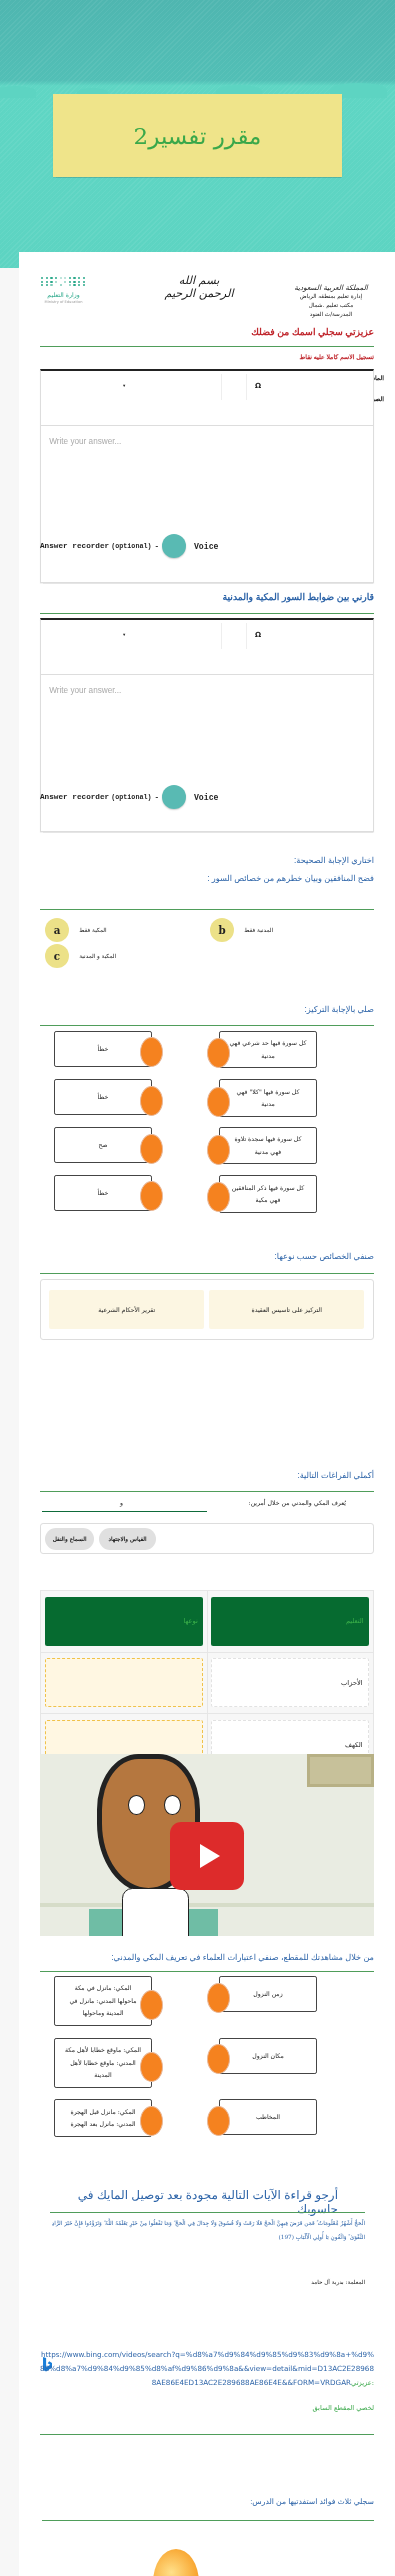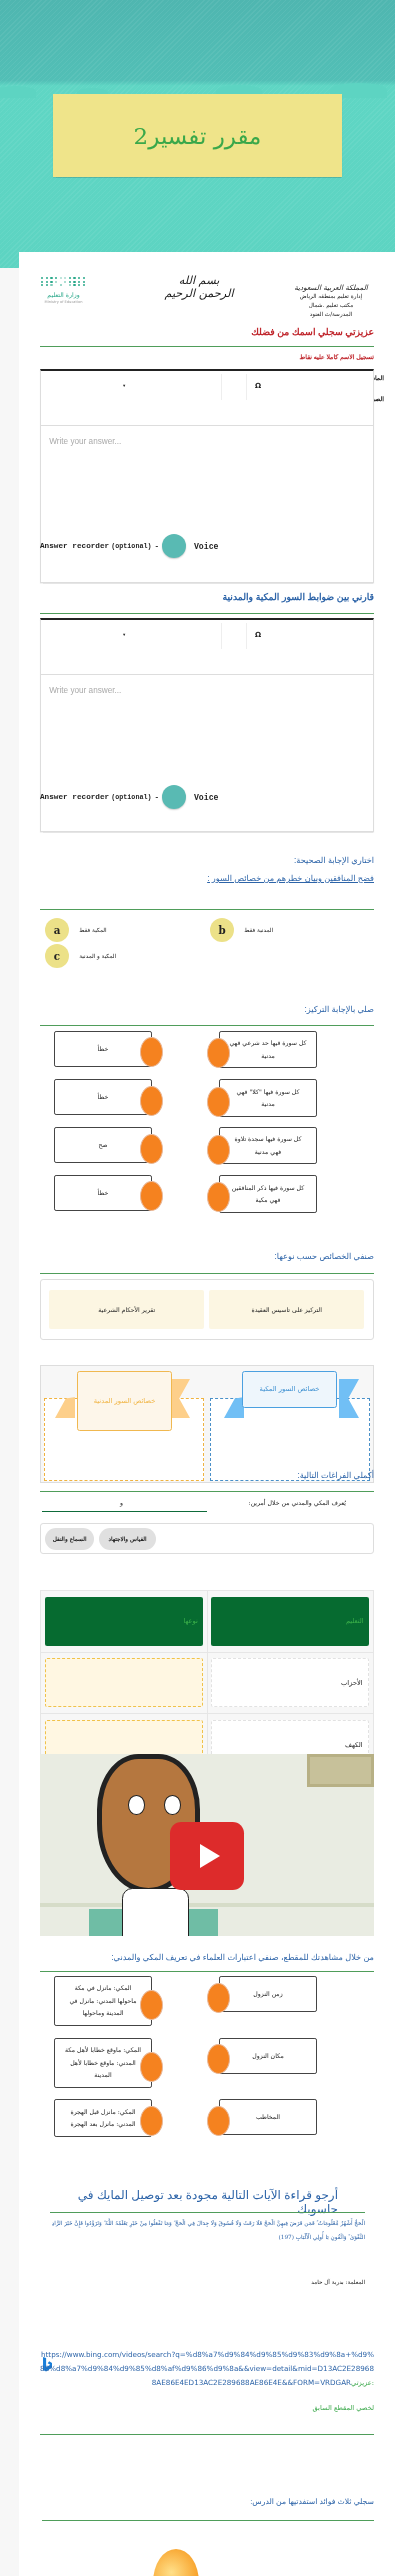--- a/index.html
+++ b/index.html
@@ -226,21 +226,21 @@
   </div>
   <div class="recorder" style="top:533px">
     <span class="a">Answer recorder</span>
     <span class="o">(optional)</span>
     <span class="dash">-</span>
     <span class="rec-btn"></span>
     <span class="voice">Voice</span>
   </div>
 
   <div class="q-title blue" style="position:absolute; left:21px; width:334px; top:603px; font-size:8.2px;">اختاري الإجابة الصحيحة:</div>
-  <div class="q-title blue" style="position:absolute; left:21px; width:334px; top:621px; font-size:8.2px;text-decoration:underline;">فضح المنافقين وبيان خطرهم من خصائص السور :</div>
+  <div class="q-title blue" style="position:absolute; left:21px; width:334px; top:621px; font-size:8.2px;">فضح المنافقين وبيان خطرهم من خصائص السور :</div>
   <div class="q-rule" style="position:absolute; left:21px; width:334px; top:657px;"></div>
   <div class="mcq-opt" style="left:26px; top:666px">
     <span class="mcq-badge">a</span>
     <span class="mcq-text">المكية فقط</span>
   </div>
   <div class="mcq-opt" style="left:191px; top:666px">
     <span class="mcq-badge">b</span>
     <span class="mcq-text">المدنية فقط</span>
   </div>
   <div class="mcq-opt" style="left:26px; top:692px">
@@ -269,28 +269,20 @@
   <div class="m-box" style="left:200px; top:923px; height:38px;">كل سورة فيها ذكر المنافقين فهي مكية</div>
   <div class="m-dot" style="left:188px; top:930px;"></div>
   <div class="m-box" style="left:35px; top:923px; height:36px;">خطأ</div>
   <div class="m-dot" style="left:121px; top:929px;"></div>
 
   <div class="q-title blue" style="position:absolute; left:21px; width:334px; top:999px; font-size:8.2px;">صنفي الخصائص حسب نوعها:</div>
   <div class="q-rule" style="position:absolute; left:21px; width:334px; top:1021px;"></div>
   <div class="pool" style="top:1027px">
     <div class="pool-item" style="right:8.8px">التركيز على تاسيس العقيدة</div>
     <div class="pool-item" style="left:8.2px">تقرير الأحكام الشرعية</div>
-  </div>
-  <div class="cat-wrap" style="top:1113px">
-    <div class="cat-zone blue-z" style="right:2.6px"></div>
-    <div class="cat-zone orange-z" style="left:2.6px"></div>
-    <div class="ribbon-tail" style="right:14px; background:linear-gradient(90deg,#71bff5 0 15%,transparent 15% 85%,#71bff5 85%); clip-path:polygon(0 0,15% 0,15% 100%,0 100%,8% 50%,100% 0,85% 0,85% 100%,100% 100%,92% 50%,100% 0);"></div>
-    <div class="ribbon-tail" style="left:14px; background:linear-gradient(90deg,#fdcf8a 0 15%,transparent 15% 85%,#fdcf8a 85%); clip-path:polygon(0 0,15% 0,15% 100%,0 100%,8% 50%,100% 0,85% 0,85% 100%,100% 100%,92% 50%,100% 0);"></div>
-    <div class="ribbon-label" style="right:36px; background:#eef6fc; border:1px solid #4aa0e0; color:#3a8ed0;">خصائص السور المكية</div>
-    <div class="ribbon-label" style="left:36px; height:60px; background:#fdf6ea; border:1px solid #f0b850; color:#f0b340;">خصائص السور المدنية</div>
   </div>
 
   <div class="q-title blue" style="position:absolute; left:21px; width:334px; top:1218px; font-size:8.2px;">أكملي الفراغات التالية:</div>
   <div class="q-rule" style="position:absolute; left:21px; width:334px; top:1239px;"></div>
   <div class="rtl" style="position:absolute; left:187px; width:140px; top:1247px; font-family:'DejaVu Serif',serif; font-size:6.2px;">يُعرف المكي والمدني من خلال أمرين:</div>
   <div class="blank" style="left:112px; width:76px; top:1259px;"></div>
   <div style="position:absolute; left:101px; top:1247px; font-family:'DejaVu Serif',serif; font-size:6.2px;">و</div>
   <div class="blank" style="left:23px; width:91px; top:1259px;"></div>
   <div class="chip-pool" style="top:1271px">
     <div class="chip" style="left:58px; width:57px;">القياس والاجتهاد</div>

